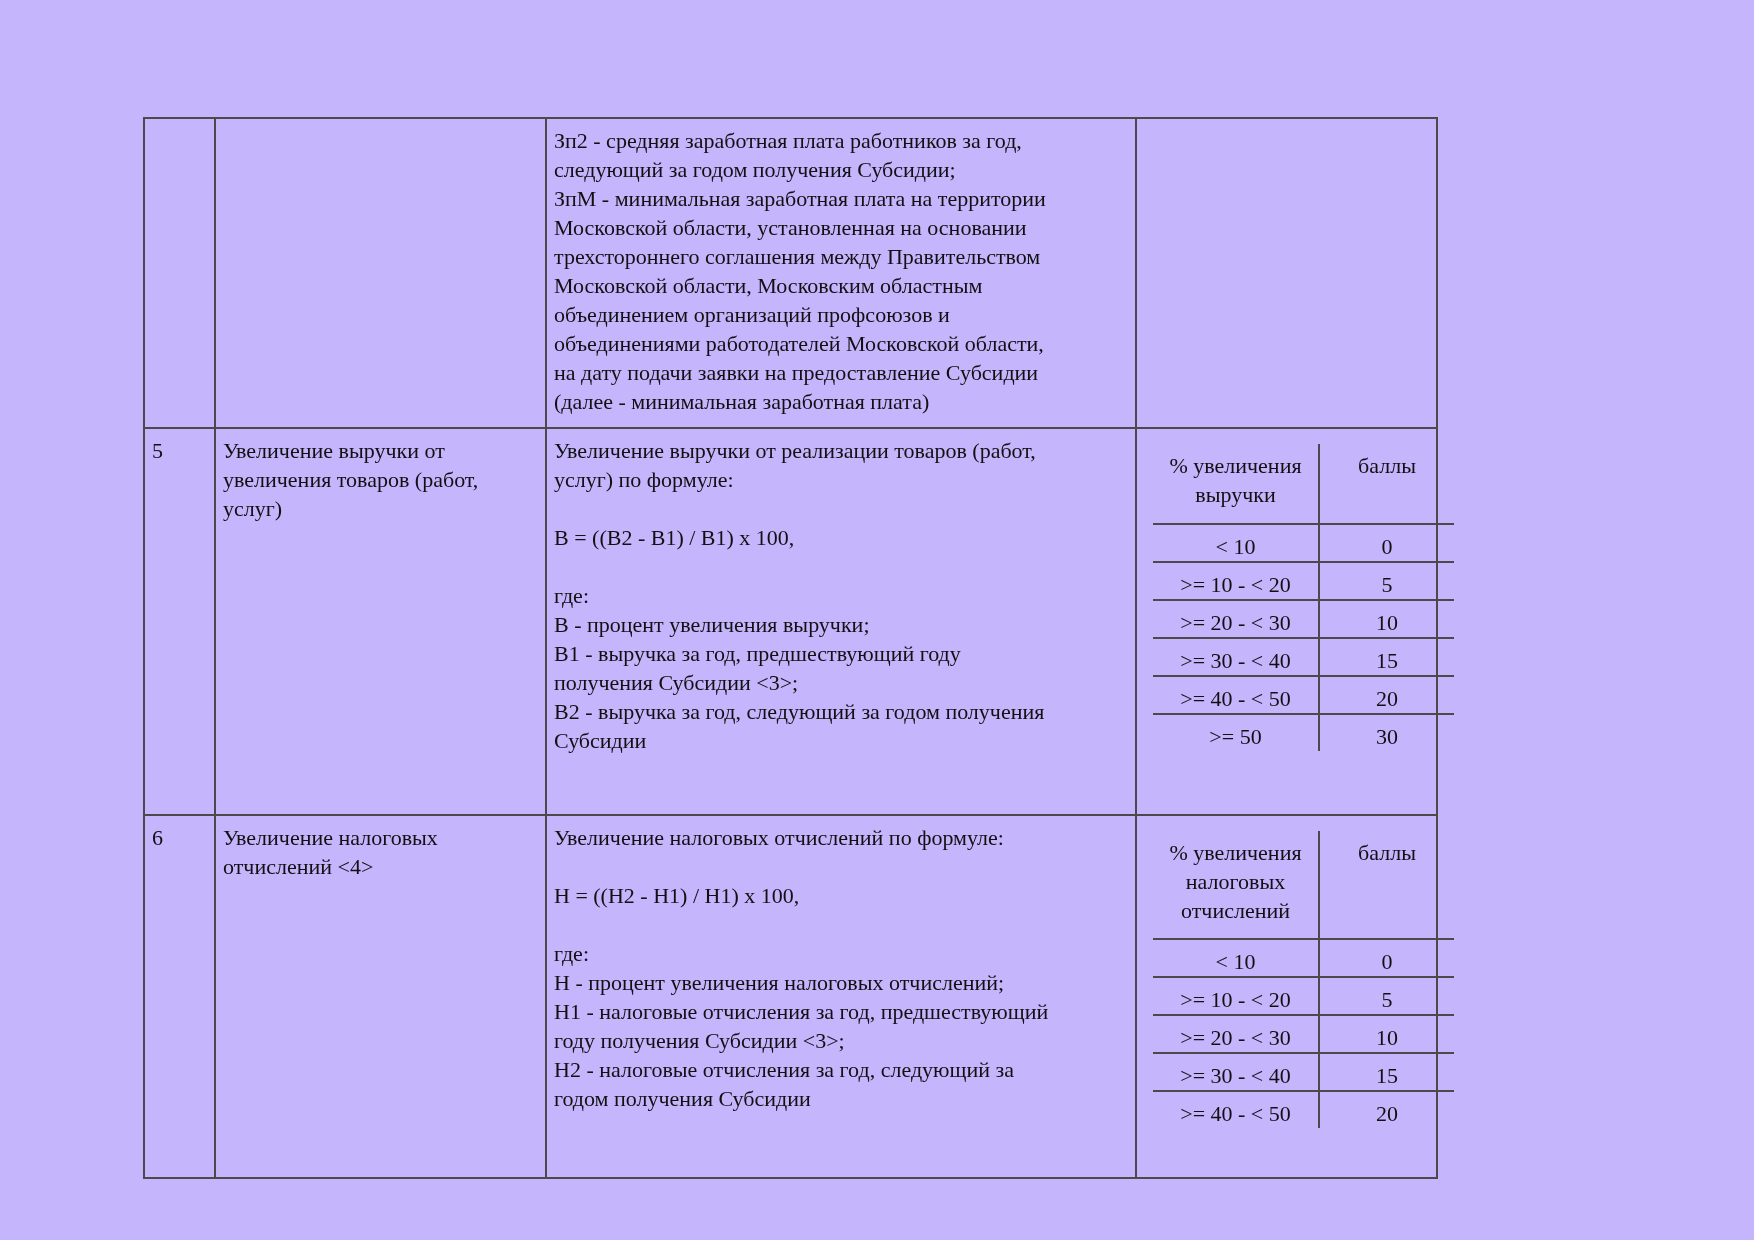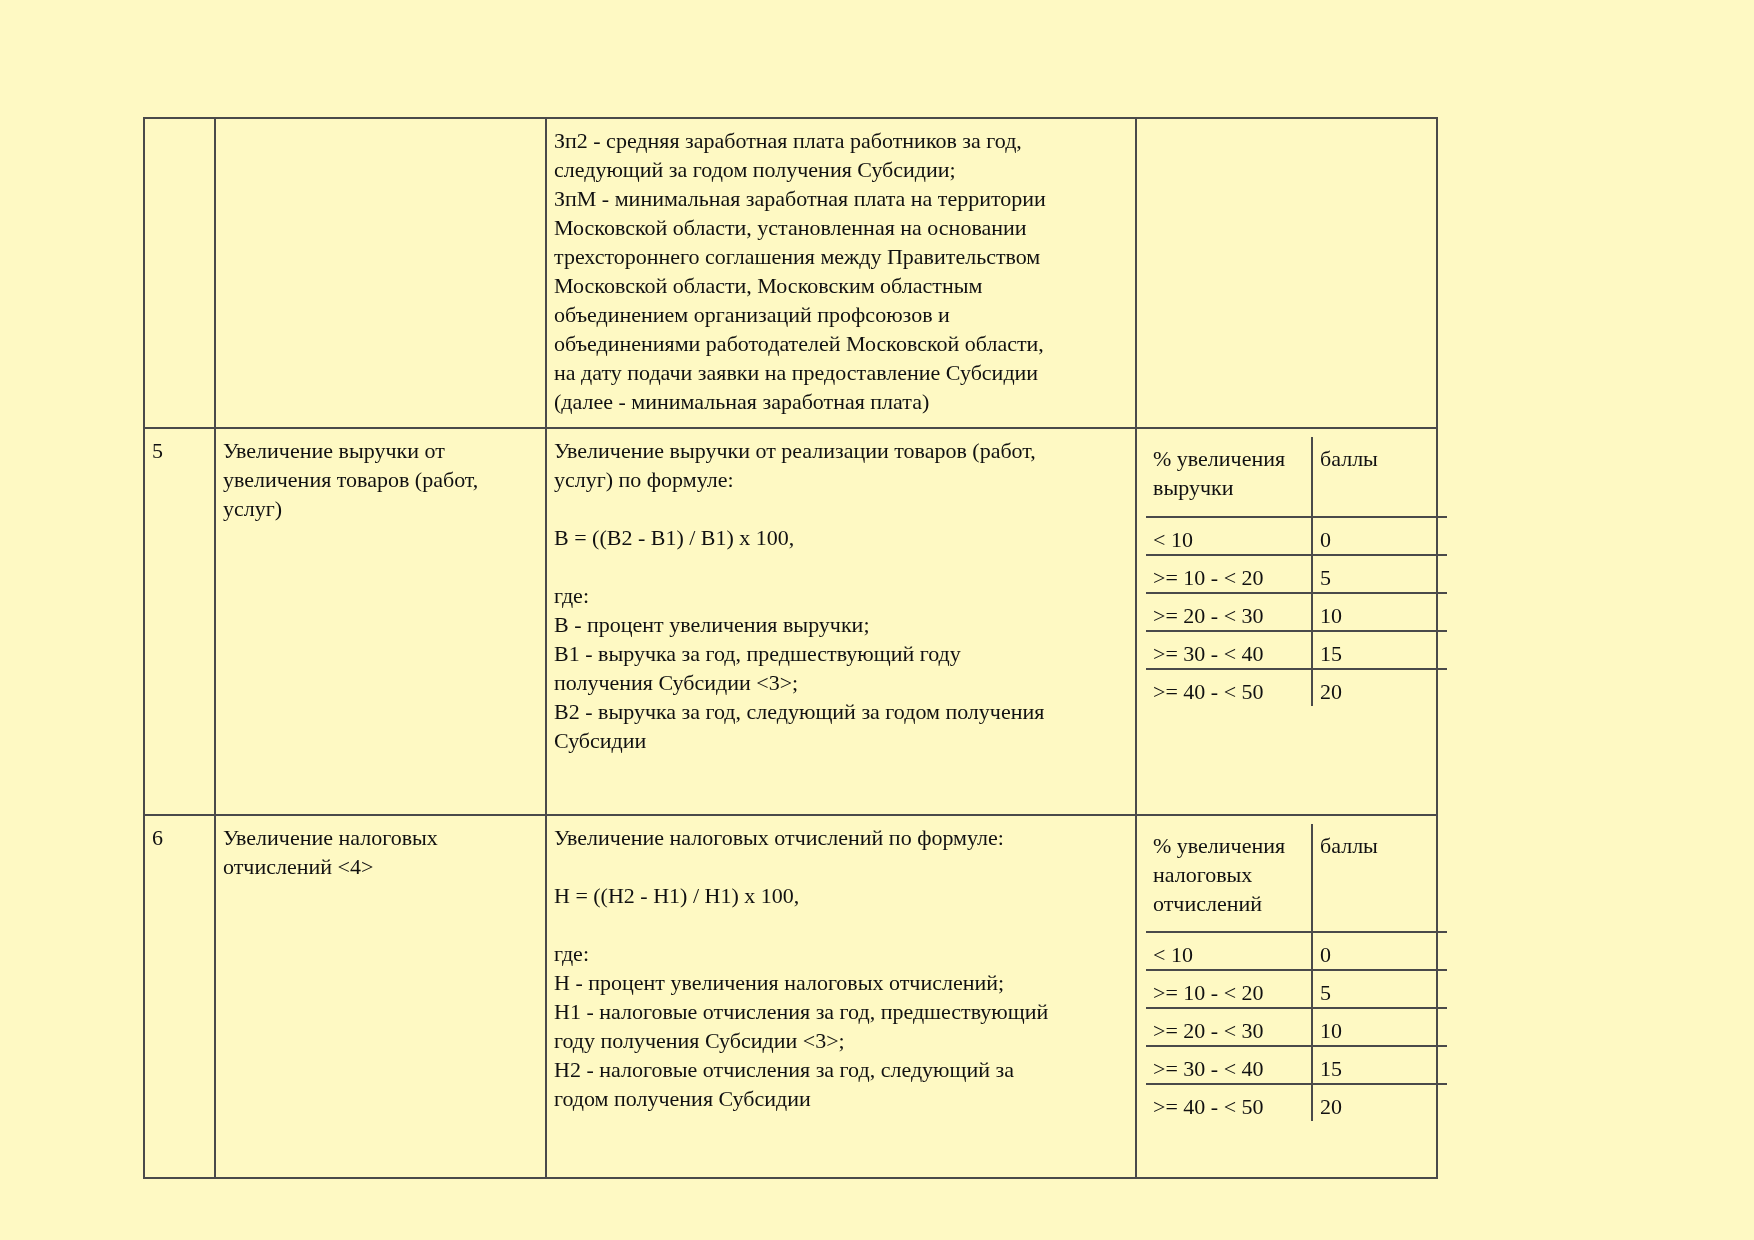--- a/index.html
+++ b/index.html
@@ -12,21 +12,21 @@
       height: 1240px;
       position: relative;
       overflow: hidden;
       font-family: "Liberation Serif", "DejaVu Serif", serif;
       color: #111111;
     }
     .page {
       position: absolute;
       left: 0; top: 0;
       width: 1754px; height: 1240px;
-      background: #fef9c3;
+      background: #c4b5fd;
     }
     table.criteria {
       position: absolute;
       left: 143px;
       top: 117px;
       border-collapse: collapse;
       table-layout: fixed;
       width: 1293px;
     }
     table.criteria td {
@@ -40,22 +40,23 @@
     .col-num { width: 71px; }
     .col-name { width: 331px; }
     .col-desc { width: 590px; }
     .col-range { width: 166px; }
     .col-score { width: 135px; }
 
     .desc-block { white-space: pre-line; }
 
     
     td.score-cell {
-      padding: 9px !important;
+      padding: 16px !important;
       vertical-align: top;
+      text-align: center;
     }
     table.score {
       border-collapse: collapse;
       table-layout: fixed;
       width: 100%;
       margin: -1px 0 -1px 0;
     }
     table.score td {
       border: 0;
       border-bottom: 2px solid #4a4a4a;
@@ -150,20 +151,24 @@
             <td class="pts"><span>10</span></td>
           </tr>
           <tr class="score-row">
             <td class="range"><span>&gt;= 30 - &lt; 40</span></td>
             <td class="pts"><span>15</span></td>
           </tr>
           <tr class="score-row">
             <td class="range"><span>&gt;= 40 - &lt; 50</span></td>
             <td class="pts"><span>20</span></td>
           </tr>
+          <tr class="score-row">
+            <td class="range"><span>&gt;= 50</span></td>
+            <td class="pts"><span>30</span></td>
+          </tr>
         </tbody>
             </table>
       </td>
     </tr>
 
     <tr class="row-6">
       <td><span>6</span></td>
       <td>
             <div class="desc-block">Увеличение налоговых
 отчислений &lt;4&gt;</div>

